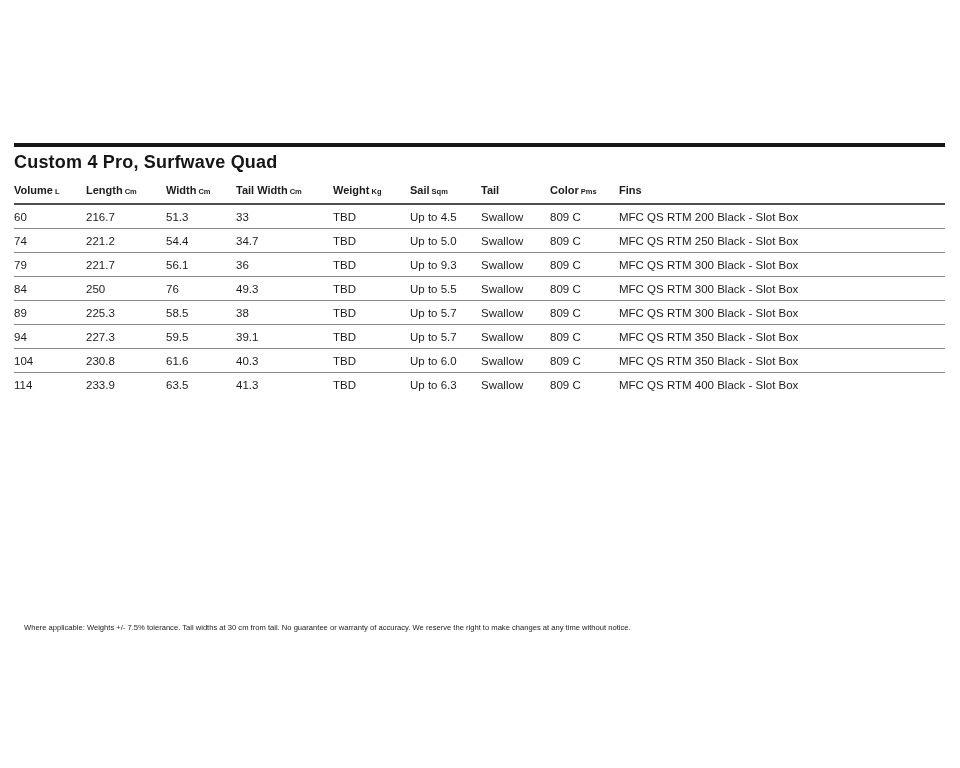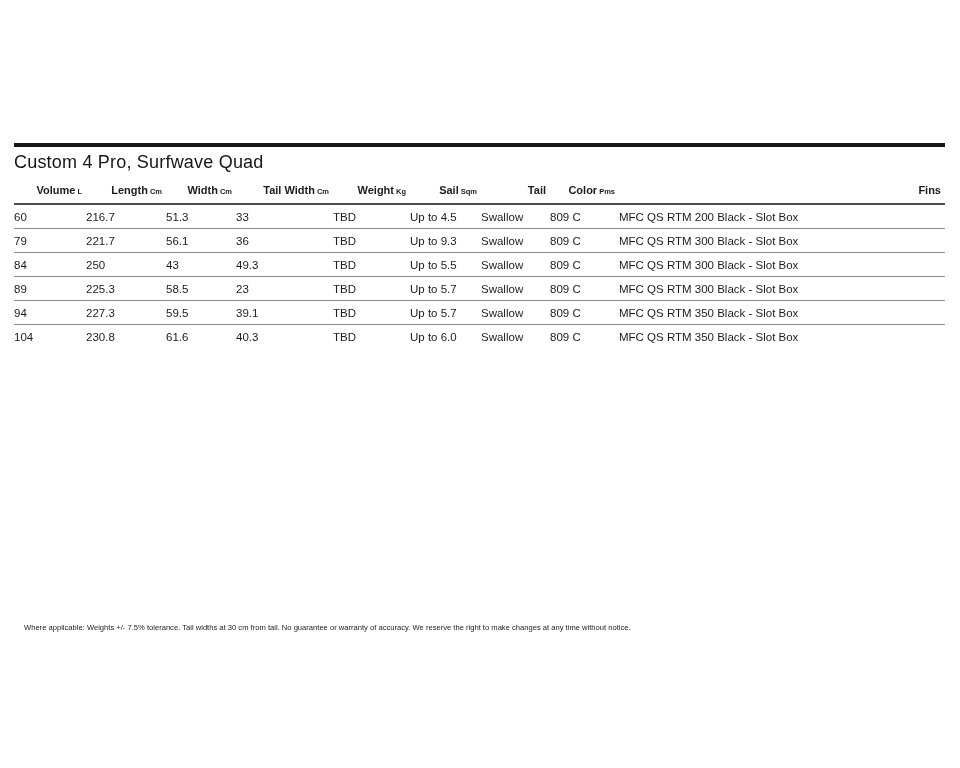--- a/index.html
+++ b/index.html
@@ -22,35 +22,35 @@
     width: 931px;
     height: 4px;
     background: #161616;
   }
   .title {
     position: absolute;
     left: 14px;
     top: 152px;
     margin: 0;
     font-size: 18px;
-    font-weight: 400;
+    font-weight: 700;
     letter-spacing: 0.2px;
     color: #161616;
     white-space: nowrap;
   }
   table.spec-table {
     position: absolute;
     left: 14px;
     top: 181px;
     width: 931px;
     border-collapse: collapse;
     table-layout: fixed;
   }
   table.spec-table th {
-    text-align: right;
+    text-align: left;
     font-size: 11px;
     font-weight: 700;
     color: #1c1c1c;
     vertical-align: bottom;
     padding: 0 4px 7px 0;
     border-bottom: 2px solid #4d4d4d;
     height: 15px;
     white-space: nowrap;
     overflow: hidden;
     margin-left: 24px;
@@ -121,46 +121,57 @@
           <td>216.7</td>
           <td>51.3</td>
           <td>33</td>
           <td>TBD</td>
           <td>Up to 4.5</td>
           <td>Swallow</td>
           <td>809 C</td>
           <td>MFC QS RTM 200 Black - Slot Box</td>
         </tr>
         <tr>
+          <td>74</td>
+          <td>221.2</td>
+          <td>54.4</td>
+          <td>34.7</td>
+          <td>TBD</td>
+          <td>Up to 5.0</td>
+          <td>Swallow</td>
+          <td>809 C</td>
+          <td>MFC QS RTM 250 Black - Slot Box</td>
+        </tr>
+        <tr>
           <td>79</td>
           <td>221.7</td>
           <td>56.1</td>
           <td>36</td>
           <td>TBD</td>
           <td>Up to 9.3</td>
           <td>Swallow</td>
           <td>809 C</td>
           <td>MFC QS RTM 300 Black - Slot Box</td>
         </tr>
         <tr>
           <td>84</td>
           <td>250</td>
-          <td>43</td>
+          <td>76</td>
           <td>49.3</td>
           <td>TBD</td>
           <td>Up to 5.5</td>
           <td>Swallow</td>
           <td>809 C</td>
           <td>MFC QS RTM 300 Black - Slot Box</td>
         </tr>
         <tr>
           <td>89</td>
           <td>225.3</td>
           <td>58.5</td>
-          <td>23</td>
+          <td>38</td>
           <td>TBD</td>
           <td>Up to 5.7</td>
           <td>Swallow</td>
           <td>809 C</td>
           <td>MFC QS RTM 300 Black - Slot Box</td>
         </tr>
         <tr>
           <td>94</td>
           <td>227.3</td>
           <td>59.5</td>
@@ -175,17 +186,28 @@
           <td>104</td>
           <td>230.8</td>
           <td>61.6</td>
           <td>40.3</td>
           <td>TBD</td>
           <td>Up to 6.0</td>
           <td>Swallow</td>
           <td>809 C</td>
           <td>MFC QS RTM 350 Black - Slot Box</td>
         </tr>
+        <tr>
+          <td>114</td>
+          <td>233.9</td>
+          <td>63.5</td>
+          <td>41.3</td>
+          <td>TBD</td>
+          <td>Up to 6.3</td>
+          <td>Swallow</td>
+          <td>809 C</td>
+          <td>MFC QS RTM 400 Black - Slot Box</td>
+        </tr>
       </tbody>
   </table>
 
   <p class="footer">Where applicable: Weights +/- 7.5% tolerance. Tail widths at 30 cm from tail. No guarantee or warranty of accuracy. We reserve the right to make changes at any time without notice.</p>
 </div>
 
 </body></html>

